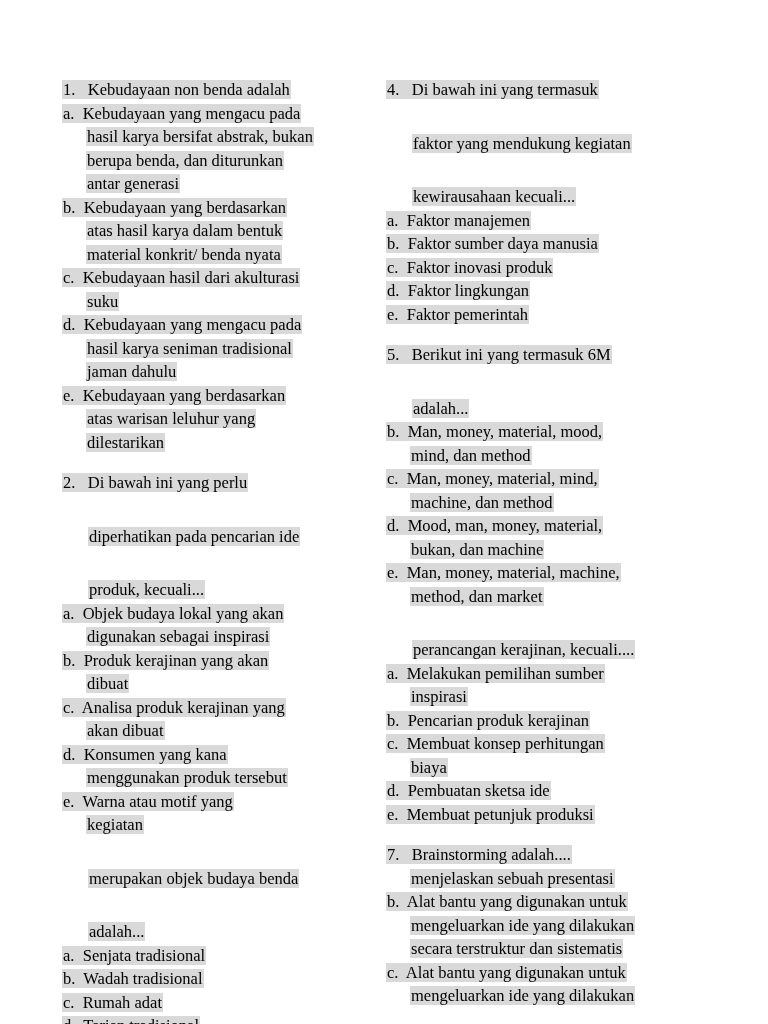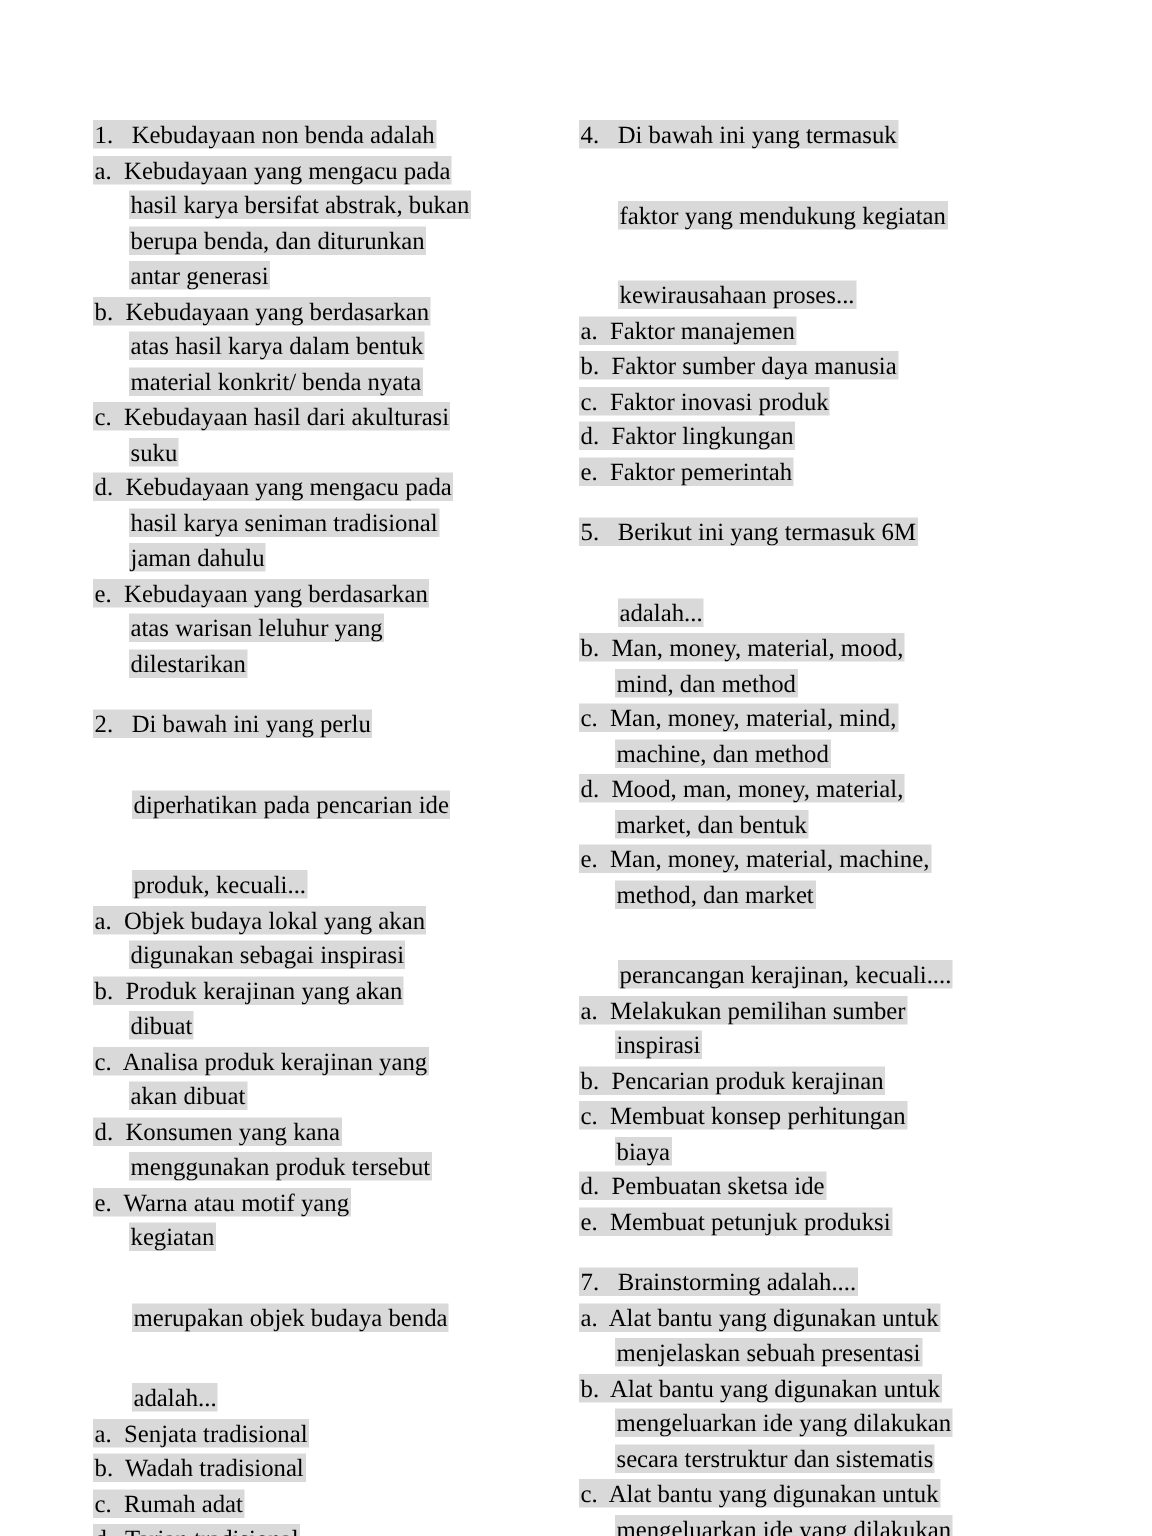--- a/index.html
+++ b/index.html
@@ -104,52 +104,51 @@
           <div class="line"><span class="hl">b.  Wadah tradisional</span></div>
           <div class="line"><span class="hl">c.  Rumah adat</span></div>
           <div class="line"><span class="hl">d.  Tarian tradisional</span></div>
           <div class="line"><span class="hl">e.  Pakaian adat</span></div>
         </div>
       </div>
     <div class="col col-right" id="col-right">
         <div class="qblock">
           <div class="line"><span class="hl">4.   Di bawah ini yang termasuk</span></div>
           <div class="line indent"><span class="hl">faktor yang mendukung kegiatan</span></div>
-          <div class="line indent"><span class="hl">kewirausahaan proses...</span></div>
+          <div class="line indent"><span class="hl">kewirausahaan kecuali...</span></div>
           <div class="line"><span class="hl">a.  Faktor manajemen</span></div>
           <div class="line"><span class="hl">b.  Faktor sumber daya manusia</span></div>
           <div class="line"><span class="hl">c.  Faktor inovasi produk</span></div>
           <div class="line"><span class="hl">d.  Faktor lingkungan</span></div>
           <div class="line"><span class="hl">e.  Faktor pemerintah</span></div>
         </div>
         <div class="qblock">
           <div class="line"><span class="hl">5.   Berikut ini yang termasuk 6M</span></div>
           <div class="line indent"><span class="hl">adalah...</span></div>
           <div class="line"><span class="hl">b.  Man, money, material, mood,</span></div>
           <div class="line indent2"><span class="hl">mind, dan method</span></div>
           <div class="line"><span class="hl">c.  Man, money, material, mind,</span></div>
           <div class="line indent2"><span class="hl">machine, dan method</span></div>
           <div class="line"><span class="hl">d.  Mood, man, money, material,</span></div>
-          <div class="line indent2"><span class="hl">market, dan bentuk</span></div>
+          <div class="line indent2"><span class="hl">bukan, dan machine</span></div>
           <div class="line"><span class="hl">e.  Man, money, material, machine,</span></div>
           <div class="line indent2"><span class="hl">method, dan market</span></div>
         </div>
         <div class="qblock">
           <div class="line indent"><span class="hl">perancangan kerajinan, kecuali....</span></div>
           <div class="line"><span class="hl">a.  Melakukan pemilihan sumber</span></div>
           <div class="line indent2"><span class="hl">inspirasi</span></div>
           <div class="line"><span class="hl">b.  Pencarian produk kerajinan</span></div>
           <div class="line"><span class="hl">c.  Membuat konsep perhitungan</span></div>
           <div class="line indent2"><span class="hl">biaya</span></div>
           <div class="line"><span class="hl">d.  Pembuatan sketsa ide</span></div>
           <div class="line"><span class="hl">e.  Membuat petunjuk produksi</span></div>
         </div>
         <div class="qblock">
           <div class="line"><span class="hl">7.   Brainstorming adalah....</span></div>
-          <div class="line"><span class="hl">a.  Alat bantu yang digunakan untuk</span></div>
           <div class="line indent2"><span class="hl">menjelaskan sebuah presentasi</span></div>
           <div class="line"><span class="hl">b.  Alat bantu yang digunakan untuk</span></div>
           <div class="line indent2"><span class="hl">mengeluarkan ide yang dilakukan</span></div>
           <div class="line indent2"><span class="hl">secara terstruktur dan sistematis</span></div>
           <div class="line"><span class="hl">c.  Alat bantu yang digunakan untuk</span></div>
           <div class="line indent2"><span class="hl">mengeluarkan ide yang dilakukan</span></div>
         </div>
       </div>
   </div>
 </div>

